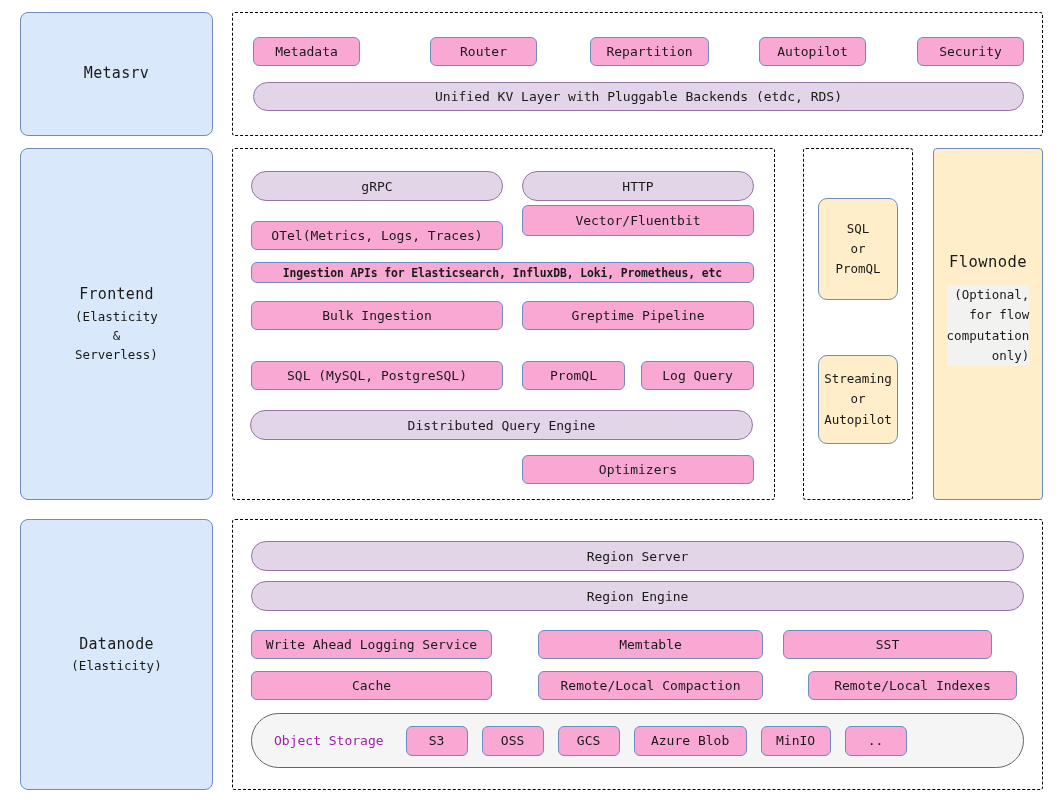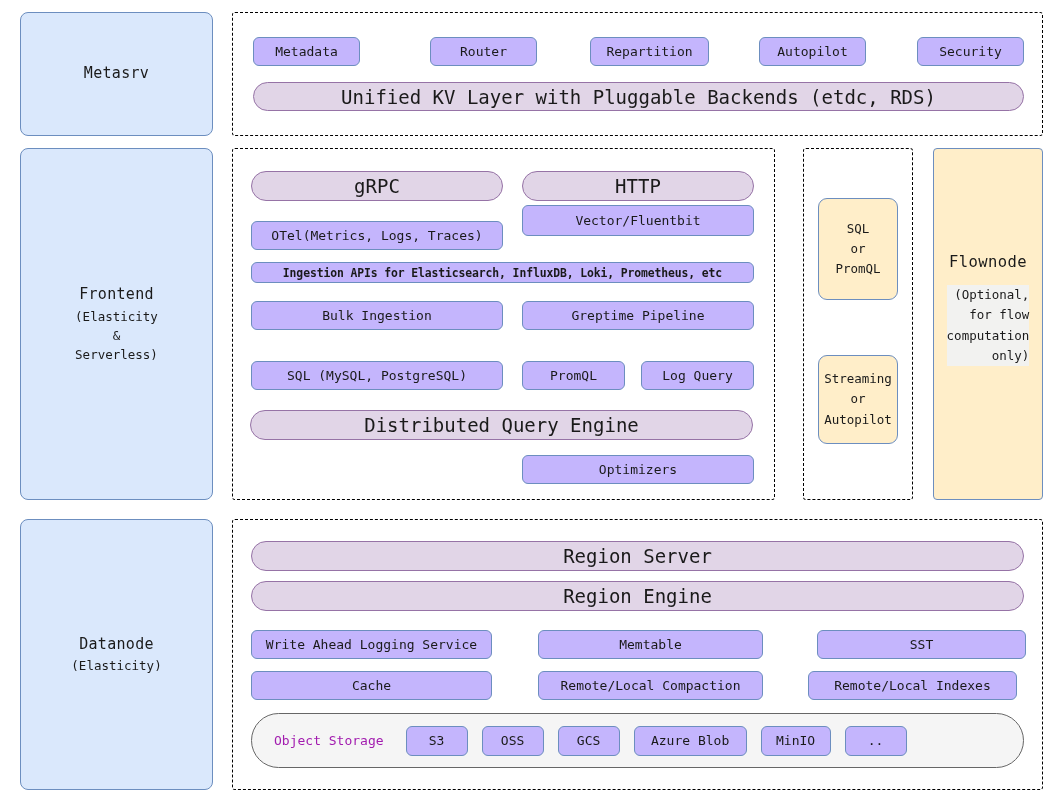--- a/index.html
+++ b/index.html
@@ -19,29 +19,29 @@
   }
   .side-card .title{font-size:15px;letter-spacing:.3px;}
   .side-card .sub{font-size:12.5px;}
 
   .dashed{
     border:1.6px dashed #000;border-radius:3px;box-sizing:border-box;
     background:#fff;position:absolute;
   }
 
   .blue-box{
-    background:#c4b5fd;border:1px solid #6c8ebf;border-radius:6px;
+    background:#f9a8d4;border:1px solid #6c8ebf;border-radius:6px;
     display:flex;align-items:center;justify-content:center;
     box-sizing:border-box;text-align:center;white-space:nowrap;
     font-size:13px;padding:7px 10px;
   }
   .purple-pill{
     background:#e1d5e7;border:1px solid #9673a6;border-radius:999px;
     display:flex;align-items:center;justify-content:center;
-    box-sizing:border-box;text-align:center;white-space:nowrap;font-size:19px;
+    box-sizing:border-box;text-align:center;white-space:nowrap;font-size:13px;
   }
   .yellow-box{
     background:#ffe6b3;background:#ffeec9;border:1px solid #6c8ebf;border-radius:9px;
     display:flex;flex-direction:column;align-items:center;justify-content:center;
     box-sizing:border-box;text-align:center;font-size:12.5px;line-height:1.62;
   }
   .flownode{
     background:#ffeec9;border:1px solid #6c8ebf;border-radius:4px;
     display:flex;flex-direction:column;align-items:center;
     box-sizing:border-box;text-align:right;
@@ -191,21 +191,21 @@
     <div class="purple-pill abs" style="left:18px;top:61px;width:773px;height:30px;">
       <span>Region Engine</span>
     </div>
 
     <div class="blue-box abs" style="left:18px;top:110px;width:241px;height:29px;">
       <span>Write Ahead Logging Service</span>
     </div>
     <div class="blue-box abs" style="left:305px;top:110px;width:225px;height:29px;">
       <span>Memtable</span>
     </div>
-    <div class="blue-box abs" style="left:584px;top:110px;width:209px;height:29px;">
+    <div class="blue-box abs" style="left:550px;top:110px;width:209px;height:29px;">
       <span>SST</span>
     </div>
 
     <div class="blue-box abs" style="left:18px;top:151px;width:241px;height:29px;">
       <span>Cache</span>
     </div>
     <div class="blue-box abs" style="left:305px;top:151px;width:225px;height:29px;">
       <span>Remote/Local Compaction</span>
     </div>
     <div class="blue-box abs" style="left:575px;top:151px;width:209px;height:29px;">

